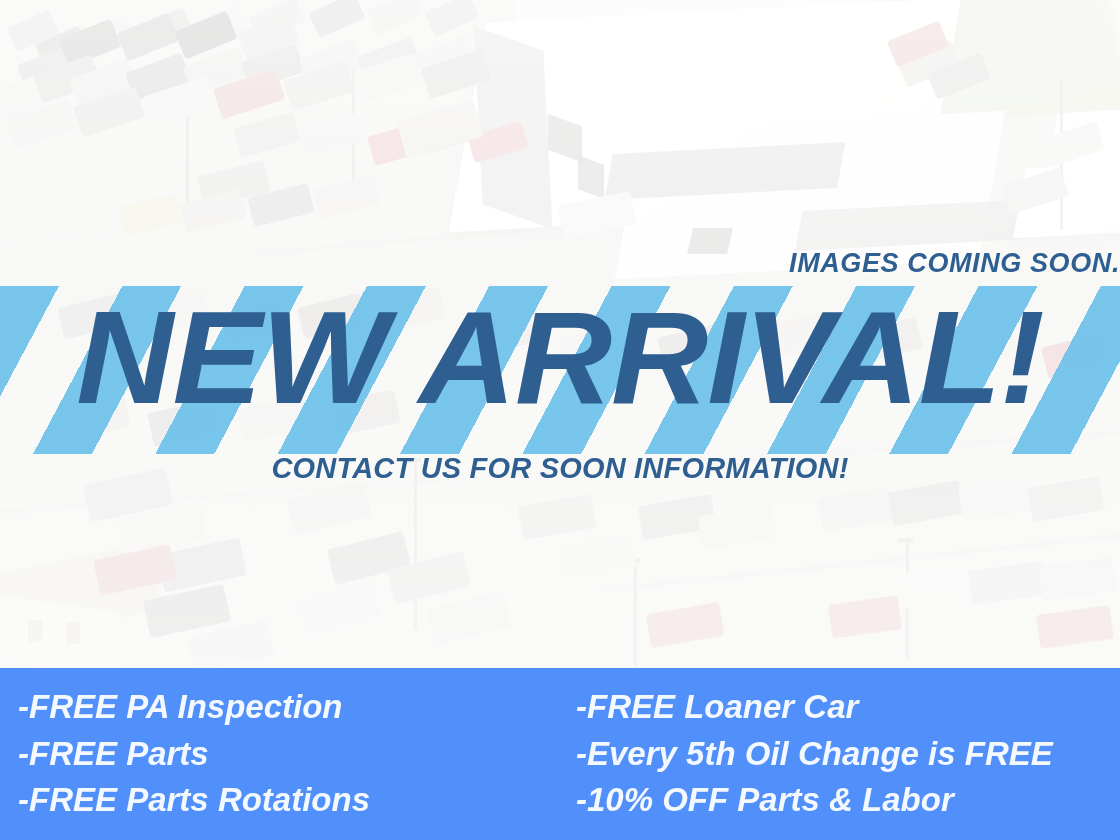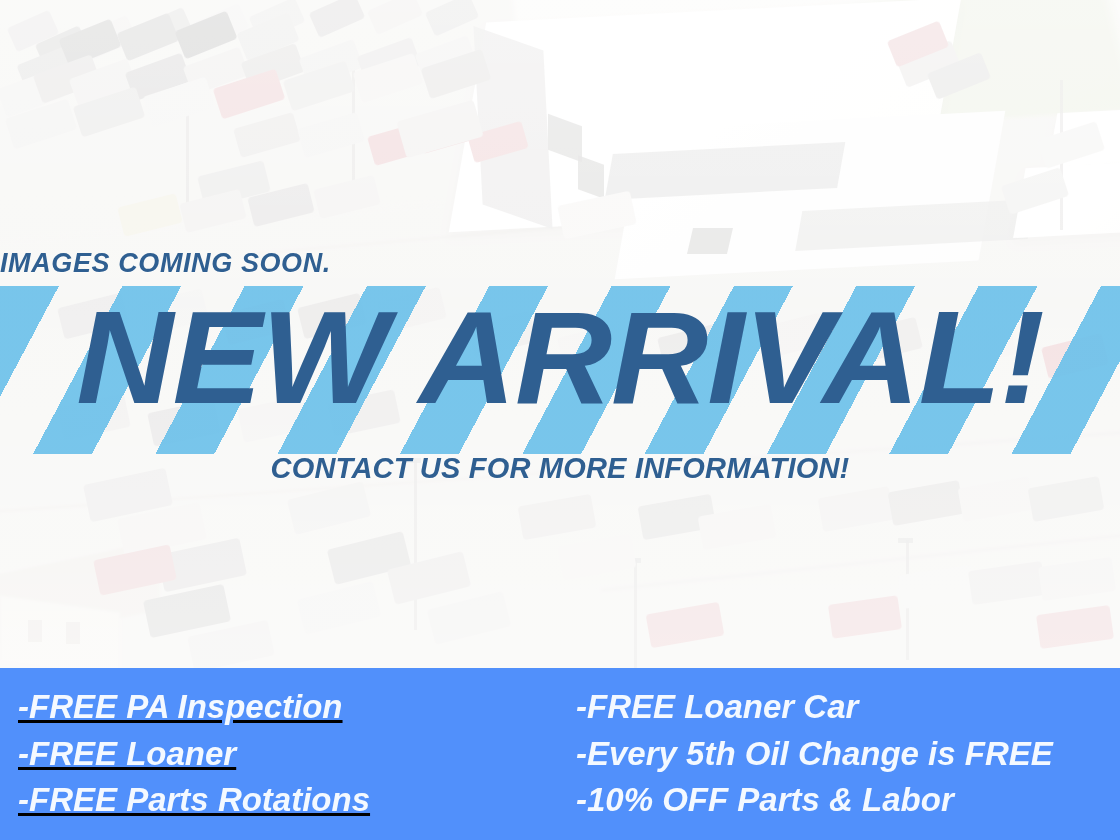--- a/index.html
+++ b/index.html
@@ -67,21 +67,21 @@
     background:repeating-linear-gradient(
         118deg,
         rgba(109,193,234,.92) 0px,
         rgba(109,193,234,.92) 52px,
         rgba(255,255,255,0) 52px,
         rgba(255,255,255,0) 108px);
   }
 
   
   .coming{
-    position:absolute;z-index:70;left:0;right:0;top:248px;text-align:left;
+    position:absolute;z-index:70;left:0;right:0;top:248px;text-align:right;
     color:#2f5f91;font-style:italic;font-weight:bold;
     font-size:27px;letter-spacing:.6px;
     font-family:"Liberation Sans", sans-serif;
     text-shadow:0 1px 0 rgba(255,255,255,.45);
   }
   .headline{
     position:absolute;z-index:71;left:0;right:0;top:292px;text-align:center;
     color:#2f5f91;font-style:italic;font-weight:bold;
     font-size:132px;line-height:1;
     letter-spacing:-1px;
@@ -97,21 +97,21 @@
     text-shadow:0 1px 0 rgba(255,255,255,.4);
   }
 
   
   .banner{
     position:absolute;left:0;top:668px;width:1120px;height:172px;
     background:#5190fb;z-index:80;
     display:flex;align-items:center;
   }
   .perk-col{flex:0 0 auto;padding-left:18px;}
-  .perk-col.left{width:540px;text-decoration:underline;}
+  .perk-col.left{width:540px;}
   .perk-col.right{width:560px;}
   .perk{
     color:#f4f9ff;font-style:italic;font-weight:bold;
     font-size:33px;line-height:1.42;
     white-space:nowrap;
     font-family:"Liberation Sans", sans-serif;
   }
 </style>
 </head>
 <body>
@@ -265,27 +265,27 @@
     <div class="wash"></div>
     <div class="wash2"></div>
   </div>
 
   <div class="stripes"></div>
 
   <div class="coming">IMAGES COMING SOON.</div>
 
   <div class="headline">NEW ARRIVAL!</div>
 
-  <div class="contact">CONTACT US FOR MORE INFORMATION!</div>
+  <div class="contact">CONTACT US FOR SOON INFORMATION!</div>
 
   <div class="banner">
 
     <div class="perk-col left">
       <div class="perk">-FREE PA Inspection</div>
-      <div class="perk">-FREE Loaner</div>
+      <div class="perk">-FREE Parts</div>
       <div class="perk">-FREE Parts Rotations</div>
     </div>
 
     <div class="perk-col right">
       <div class="perk">-FREE Loaner Car</div>
       <div class="perk">-Every 5th Oil Change is FREE</div>
       <div class="perk">-10% OFF Parts &amp; Labor</div>
     </div>
 
   </div>

